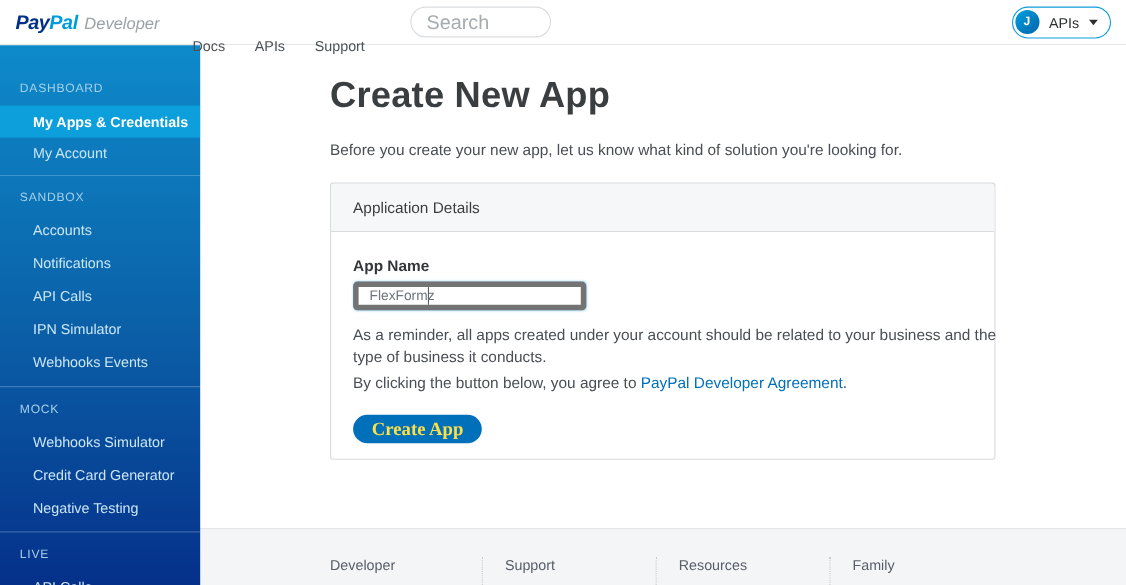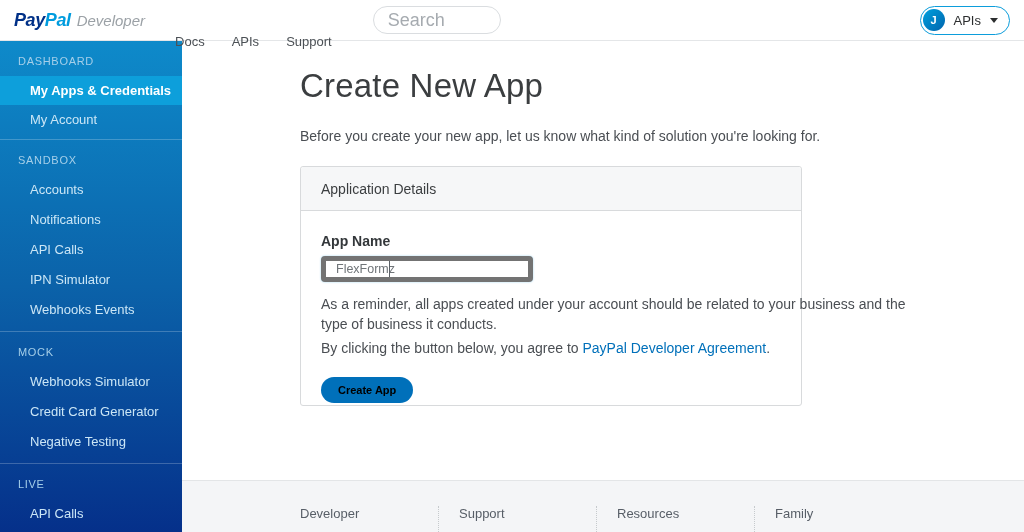--- a/index.html
+++ b/index.html
@@ -44,66 +44,66 @@
   .caret-down {
     width:0; height:0; margin-right:9px;
     border-left:4px solid transparent; border-right:4px solid transparent;
     border-top:5px solid #2c2e2f;
   }
 
   
   .sidebar {
     position:absolute; top:41px; left:0; bottom:0; width:182px;
     background:linear-gradient(180deg,#0e8aca 0%,#0b62a9 50%,#05308a 100%);
-    padding-top:0; z-index:10; overflow:hidden;
+    padding-top:20px; z-index:10; overflow:hidden;
   }
   .sb-section { padding-bottom:4px; }
   .sb-section + .sb-section { border-top:1px solid rgba(255,255,255,0.22); padding-bottom:6px; }
   .sb-title {
     padding:14px 18px 9px 18px; font-size:11px; letter-spacing:0.7px;
     color:#a5cfe9; text-transform:uppercase;
   }
   .sb-item {
     height:30px; line-height:30px; padding-left:30px;
     font-size:13px; color:#cbe6f6; cursor:pointer; white-space:nowrap;
   }
   .sb-item.active { background:#0d9fdb; color:#fff; font-weight:bold; height:29px; line-height:29px; }
 
   
   .main {
     position:absolute; top:42px; left:182px; right:0; bottom:52px;
     background:#fff; padding:25px 0 0 118px; overflow:hidden;
   }
-  .page-title { font-size:33px; font-weight:400; color:#3b3e40; letter-spacing:0.2px; }
+  .page-title { font-size:33px; font-weight:700; color:#3b3e40; letter-spacing:0.2px; }
   .intro { margin-top:23px; font-size:14px; color:#4a4e53; }
 
-  .card { margin-top:22px; width:502px; border:1px solid #d8dadc; border-radius:3px; background:#fff; }
+  .card { margin-top:22px; width:605px; border:1px solid #d8dadc; border-radius:3px; background:#fff; }
   .card-header {
     background:#f6f7f8; border-bottom:1px solid #d8dadc;
     padding:14px 20px 13px 20px; font-size:14px; color:#3b3e40;
     border-radius:3px 3px 0 0;
   }
-  .card-body { padding:22px 20px 0 20px; }
+  .card-body { padding:22px 20px 12px 20px; }
   .field-label { font-size:14px; font-weight:600; color:#33373a; }
   .input-wrap { position:relative; margin-top:7px; width:212px; }
   .app-input {
     width:212px; height:26px; border:5px solid #737373; border-radius:4px;
     box-shadow:0 0 2px rgba(30,160,225,0.45);
     padding:0 10px; font-size:12.5px; color:#6f7478; outline:none;
     font-family:Liberation Sans, sans-serif;
   }
   .text-caret { position:absolute; left:68px; top:5px; width:1px; height:16px; background:#5a6066; }
   .reminder { margin-top:13px; width:588px; font-size:14px; line-height:19.5px; color:#4a4e53; }
   .agreement { margin-top:5px; font-size:14px; line-height:19.5px; color:#4a4e53; }
   .agreement a { color:#0070ba; text-decoration:none; cursor:pointer; }
   .create-btn {
     margin-top:18px; margin-bottom:2px; height:26px; padding:0 17px;
-    background:#0070ba; color:#000000; font-size:11px; font-weight:bold;
+    background:#0070ba; color:#fde047; font-size:17px; font-weight:bold;
     border:none; border-radius:14px; cursor:pointer;
-    font-family:Liberation Sans, sans-serif;
+    font-family:Liberation Serif, serif;
   }
 
   
   .footer {
     position:absolute; left:182px; right:0; bottom:0; height:52px;
     background:#f4f5f7; border-top:1px solid #e3e5e7; z-index:5;
   }
   .footer-row { position:absolute; left:98px; top:25px; bottom:0; display:flex; }
   .footer-col {
     width:158px; padding-left:20px; font-size:13px; color:#575e67; cursor:pointer;

